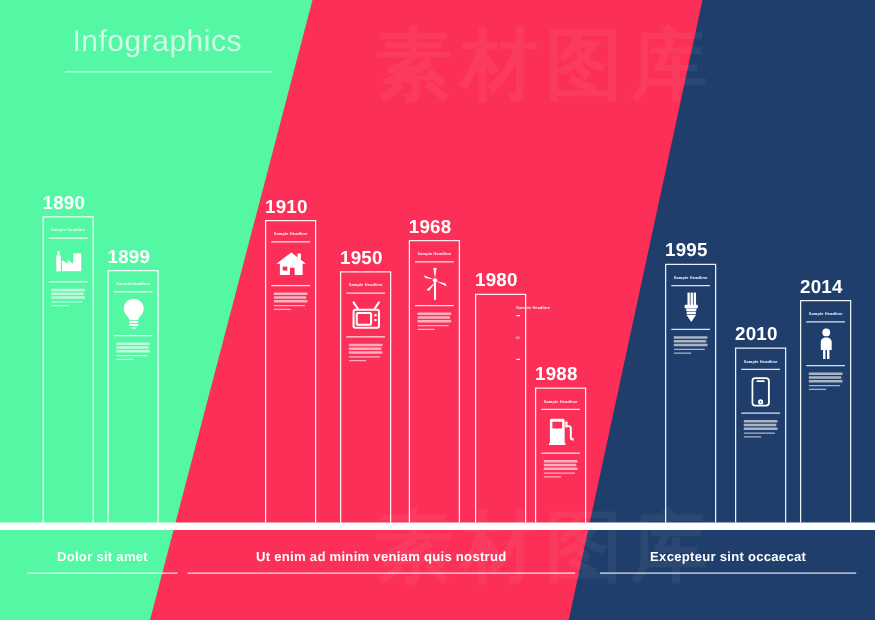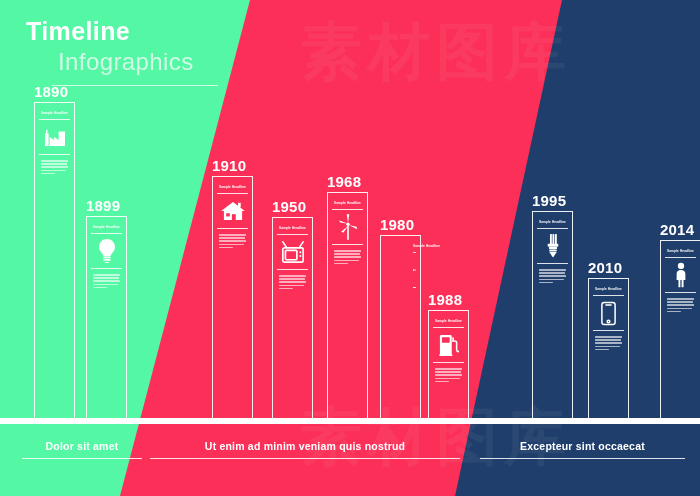--- a/index.html
+++ b/index.html
@@ -98,27 +98,26 @@
 <div id="stage">
 
   <div class="band band-green"></div>
   <div class="band band-red"></div>
   <div class="band band-navy"></div>
 
   <div class="wm wm1">素材图库</div>
   <div class="wm wm2">素材图库</div>
 
   <div class="header">
-    <div class="title">Timeline</div>
     <div class="subtitle">Infographics</div>
     <div class="title-rule"></div>
   </div>
 
   <div id="cards-layer">
-      <div class="card" style="left: 34px; height: 316px;">
+      <div class="card" style="left: 34px; height: 245px;">
         <div class="card-year">1890</div>
         <div class="card-headline">Sample Headline</div>
         <div class="card-rule"></div>
         <div class="card-icon">
           <svg width="22" height="20" viewBox="0 0 24 22" fill="#fff">
             <rect x="1" y="7" width="4" height="14"></rect>
             <rect x="2.2" y="3" width="1.6" height="4"></rect>
             <path d="M6 21V11l5 3.2V11l5 3.2V5h7v16z"></path>
             <rect x="17" y="9" width="1.6" height="2.4" fill="#FB2F57" opacity="0"></rect>
           </svg>
@@ -312,21 +311,21 @@
         <div class="card-rule"></div>
         <div class="card-body">
           <div class="bodyline l1"></div>
           <div class="bodyline l2"></div>
           <div class="bodyline l3"></div>
           <div class="bodyline l4"></div>
           <div class="bodyline l5"></div>
           <span class="card-bodytext">Lorem ipsum dolor sit amet, consectetur adipiscing elit, sed do eiusmod tempor incididunt ut labore et dolore magna aliqua.</span>
         </div>
       </div>
-      <div class="card" style="left: 660px; height: 178px;">
+      <div class="card" style="left: 640px; height: 178px;">
         <div class="card-year">2014</div>
         <div class="card-headline">Sample Headline</div>
         <div class="card-rule"></div>
         <div class="card-icon">
           <svg width="14" height="26" viewBox="0 0 16 28" fill="#fff">
             <circle cx="8" cy="3.6" r="3.6"></circle>
             <path d="M8 8.2c-3.1 0-5 1.6-5 4.4v7.2h2.1V28h2.2v-8.2h1.4V28h2.2v-8.2H13v-7.2c0-2.8-1.9-4.4-5-4.4z"></path>
           </svg>
         </div>
         <div class="card-rule"></div>

